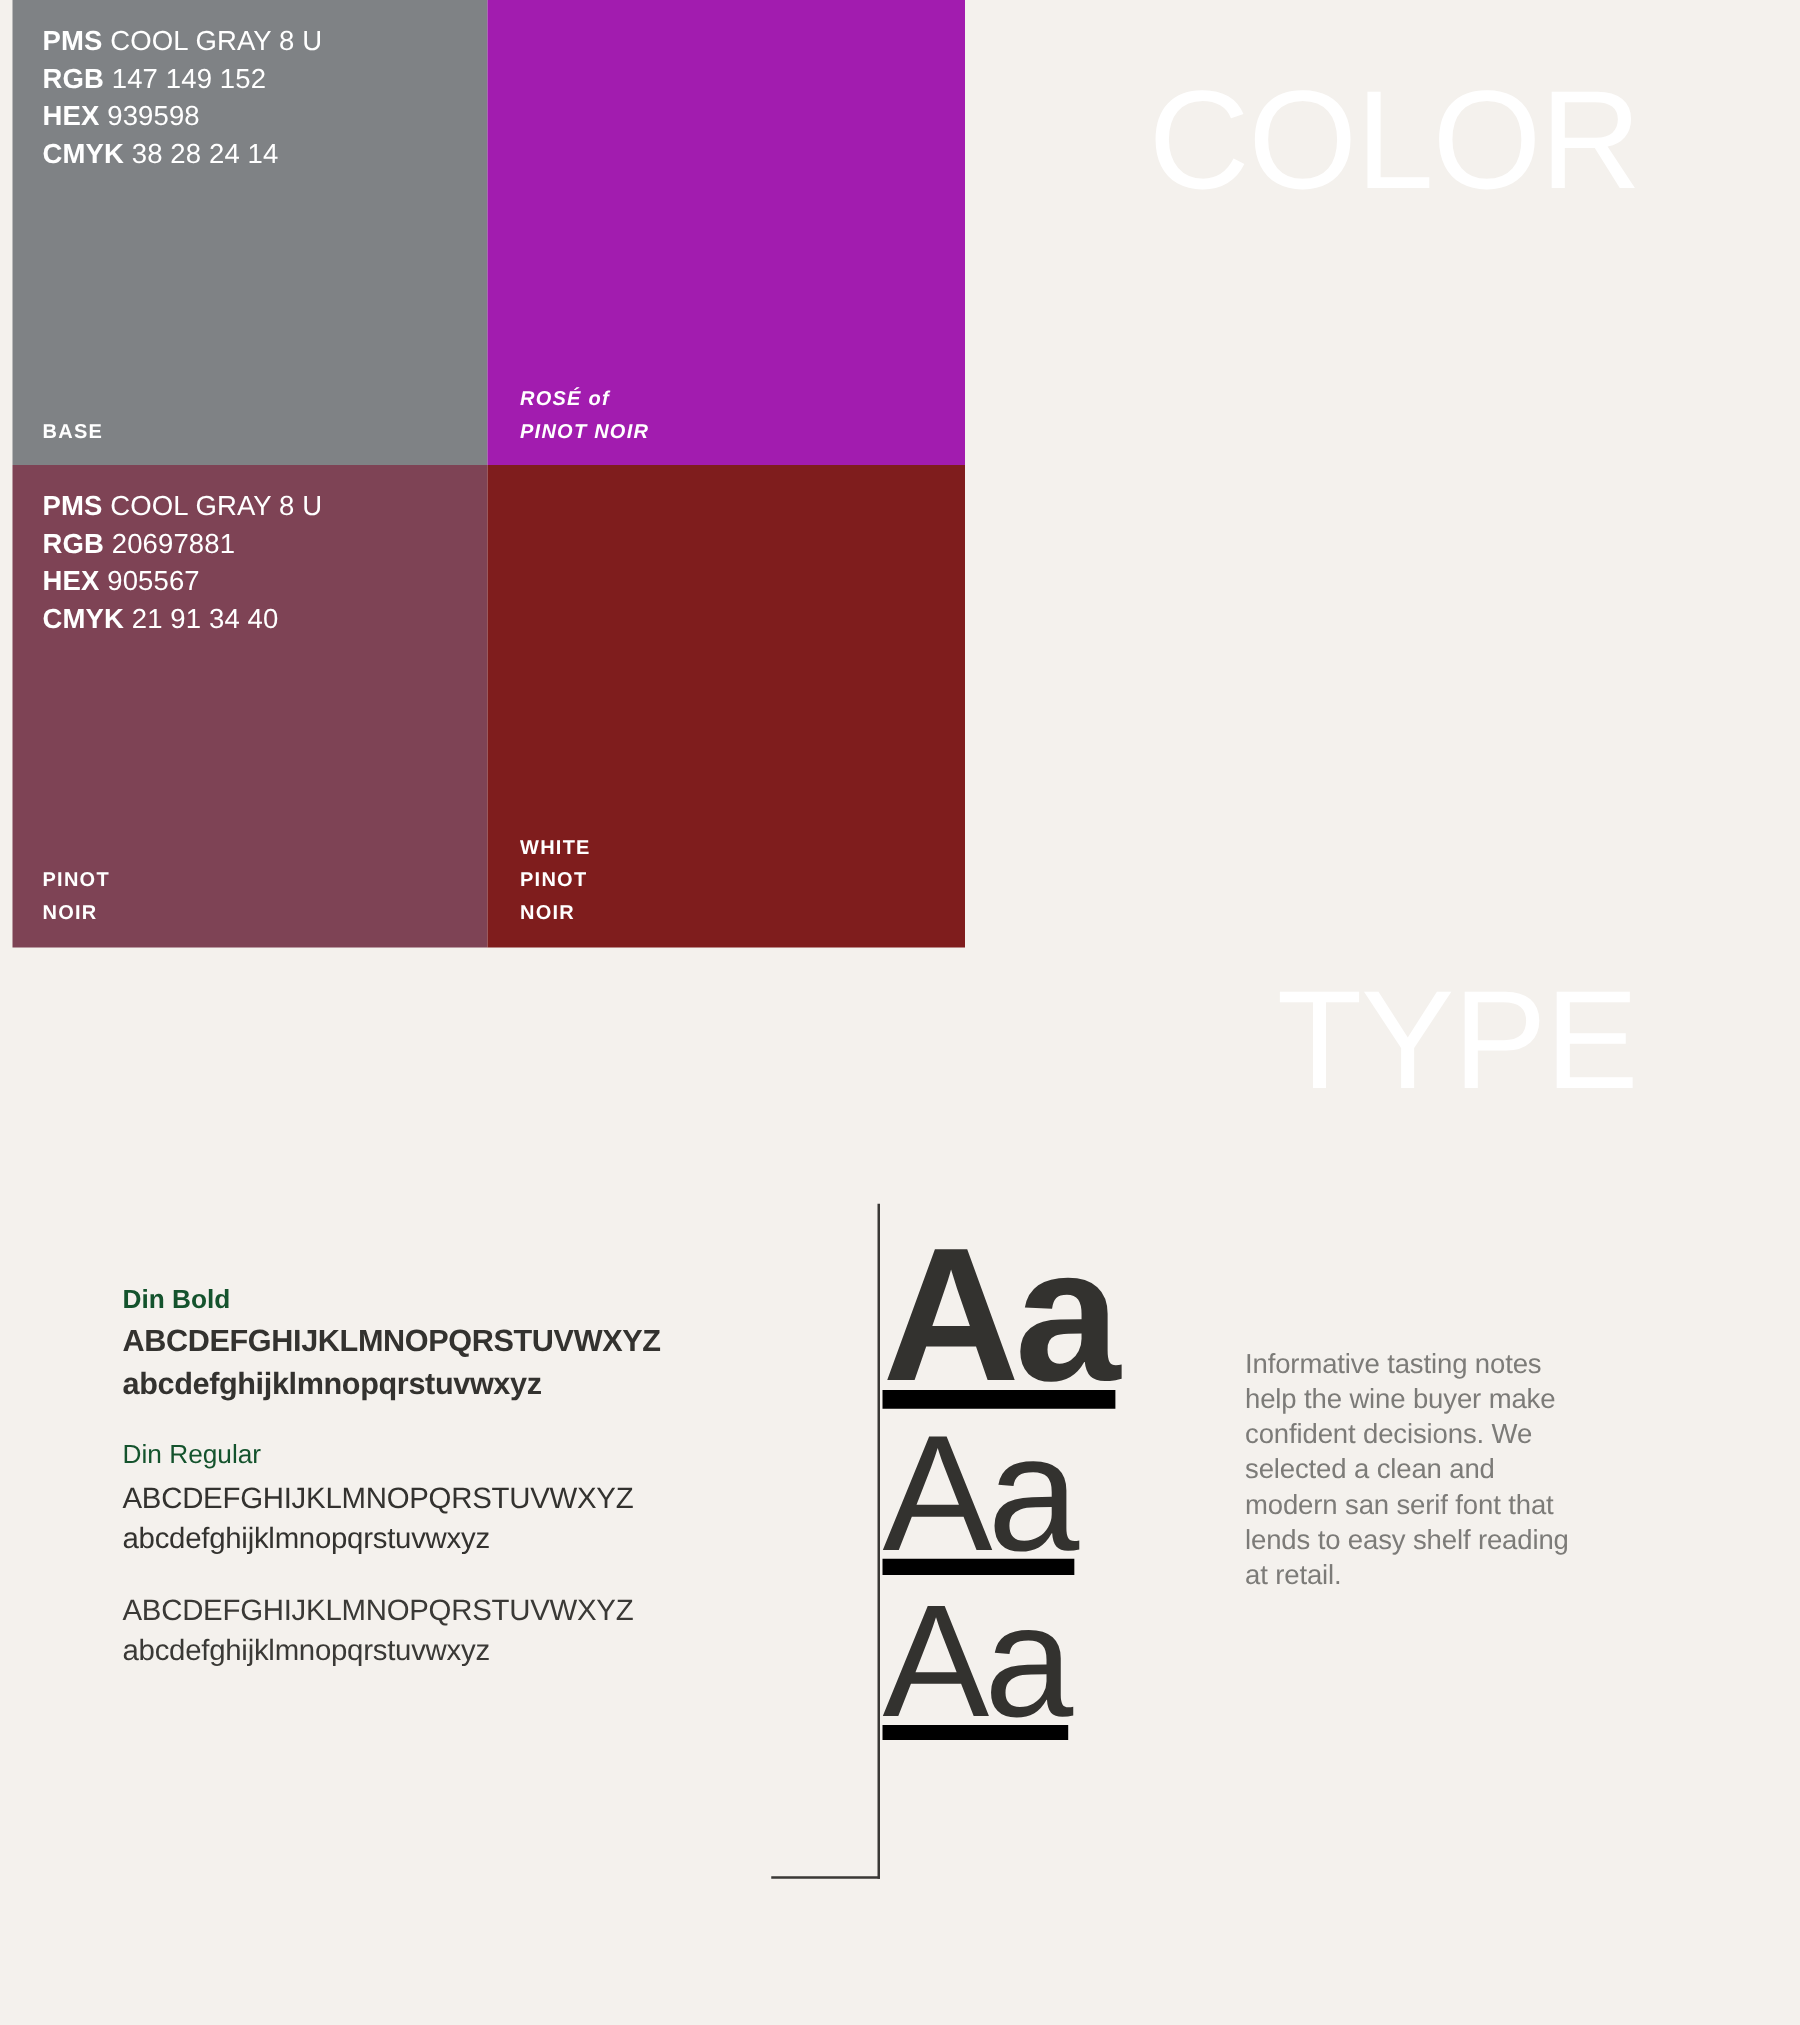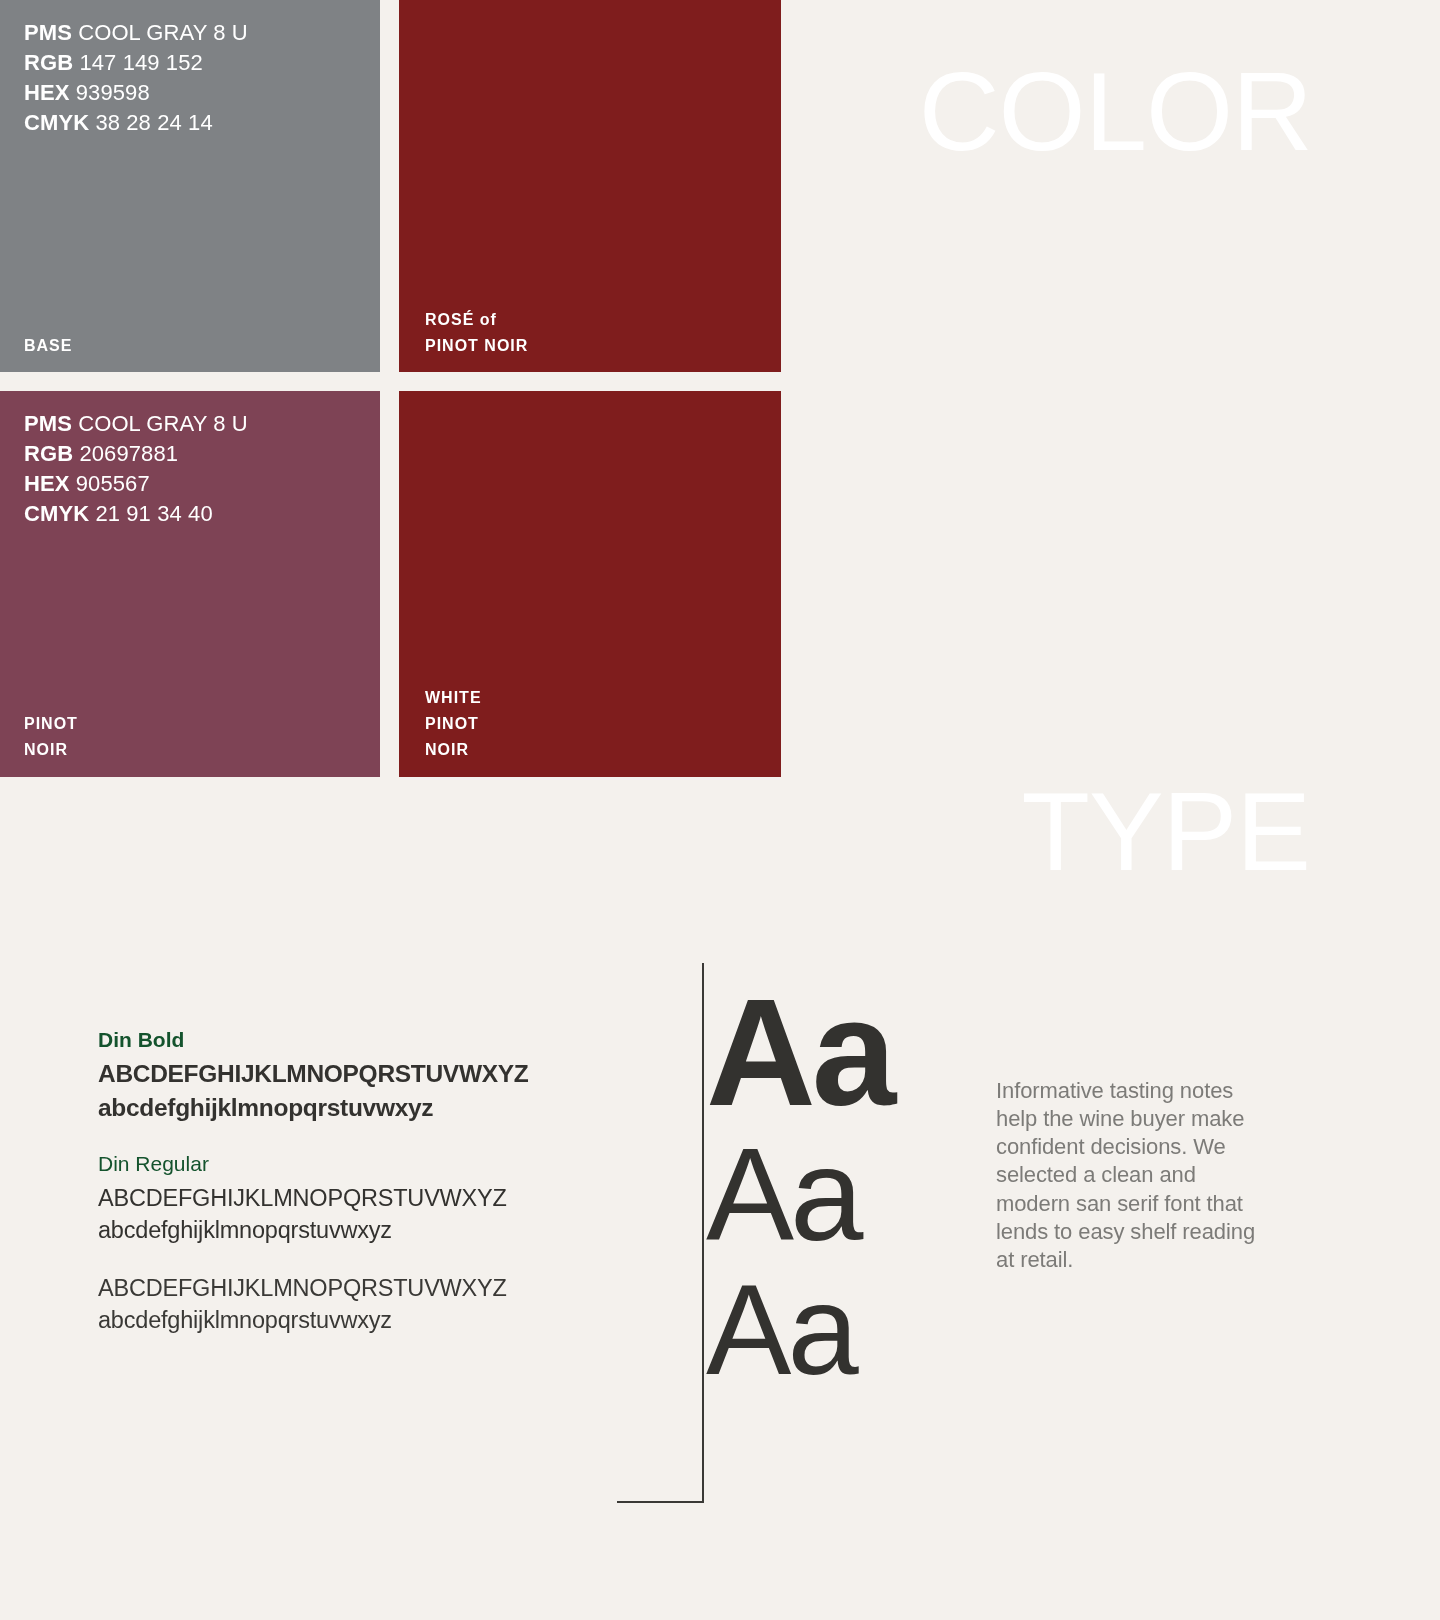--- a/index.html
+++ b/index.html
@@ -6,29 +6,28 @@
   html, body {
     width:1440px; height:1620px;
     background:#f4f1ed;
     font-family:"Liberation Sans", sans-serif;
     overflow:hidden;
   }
   .page { position:relative; width:1440px; height:1620px; background:#f4f1ed; }
 
   
   .swatch-grid {
-    position:absolute; left:0; top:0; width:762px; height:758px;
+    position:absolute; left:10px; top:0; width:762px; height:758px;
     display:grid;
     grid-template-columns:380px 382px;
     grid-template-rows:372px 386px;
-    gap:19px;
   }
   .swatch { position:relative; overflow:hidden; }
   .sw-base   { background:#7f8285; }
-  .sw-rose   { background:#7f1d1d; }
+  .sw-rose   { background:#a21caf;font-style:italic; }
   .sw-pinot  { background:#7e4355; }
   .sw-white  { background:#7f1d1d; }
 
   .specs {
     position:absolute; left:24px; top:18px;
     color:#ffffff;
     font-size:22px;
     line-height:1.37;
     letter-spacing:0.1px;
   }
@@ -87,21 +86,21 @@
 
   
   .aa-rule-v {
     position:absolute; left:702px; top:963px;
     width:2px; height:540px; background:#3a3936;
   }
   .aa-rule-h {
     position:absolute; left:617px; top:1501px;
     width:87px; height:2px; background:#3a3936;
   }
-  .aa-stack { position:absolute; left:706px; top:980px; }
+  .aa-stack { position:absolute; left:706px; top:980px;text-decoration:underline; }
   .aa-item {
     color:#33322f;
     line-height:0.96;
     letter-spacing:-4px;
     white-space:nowrap;
     display:block;
   }
   .aa-1 { font-size:152px; font-weight:700; }
   .aa-2 { font-size:132px; font-weight:400; margin-top:6px; }
   .aa-3 { font-size:128px; font-weight:300; margin-top:10px; }

